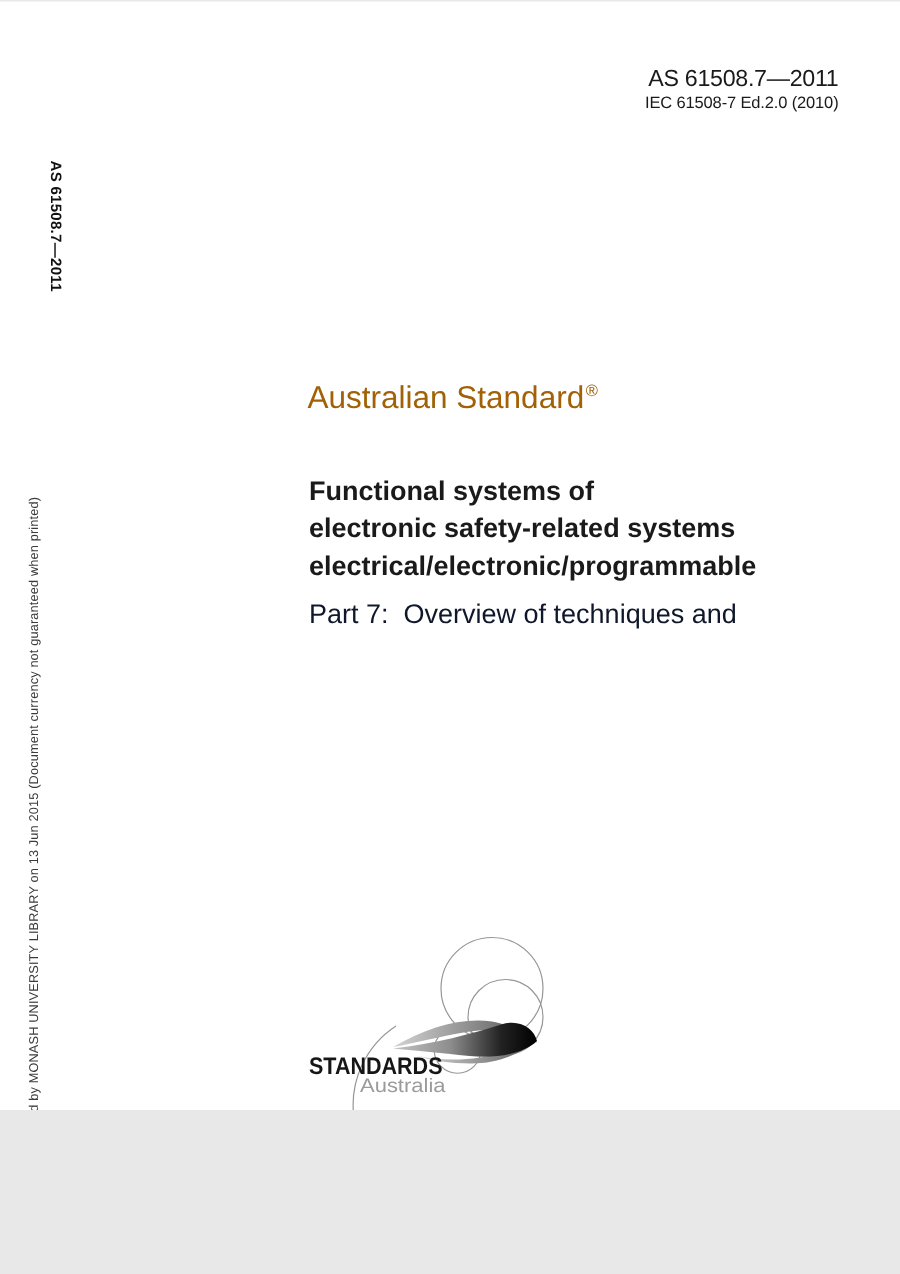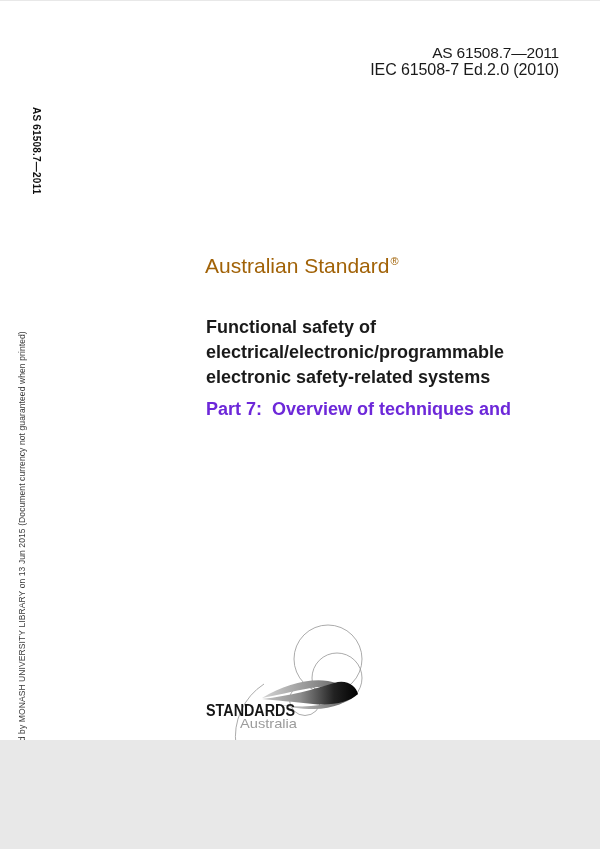--- a/index.html
+++ b/index.html
@@ -12,21 +12,21 @@
     color:#1a1a1a;
     margin:1px auto;
   }
   .header-ref{
     position:absolute;top:43px;right:41px;text-align:right;
   }
   .header-ref .std-num{
     font-size:15.5px;line-height:18px;letter-spacing:-0.2px;color:#1a1a1a;
   }
   .header-ref .iec-ref{
-    font-size:16px;line-height:13px;letter-spacing:-0.1px;color:#1a1a1a;margin-top:1px;
+    font-size:11px;line-height:13px;letter-spacing:-0.1px;color:#1a1a1a;margin-top:1px;
   }
   .spine{
     position:absolute;left:31px;top:106px;
     writing-mode:vertical-rl;
     font-size:10px;font-weight:bold;letter-spacing:0.2px;color:#111111;
     white-space:nowrap;
   }
   .watermark{
     position:absolute;left:17px;top:773px;
     transform-origin:0 0;transform:rotate(-90deg);
@@ -38,21 +38,21 @@
   }
   .kicker .reg{
     font-size:11px;position:relative;top:-8px;left:1px;
   }
   .title{
     position:absolute;left:206px;top:314px;
     font-size:18px;font-weight:bold;line-height:25px;color:#1a1a1a;
   }
   .subtitle{
     position:absolute;left:206px;top:396px;
-    font-size:18px;font-weight:bold;line-height:25px;color:#6d28d9;text-align:center;
+    font-size:18px;font-weight:normal;line-height:25px;color:#0f172a;text-align:center;
   }
   .subtitle .line, .title .line{white-space:pre;}
   .logo-svg{
     position:absolute;left:200px;top:612px;width:170px;height:200px;
   }
   .logo-wordmark-text{
     font-family:"Liberation Sans",sans-serif;font-weight:bold;font-size:16px;fill:#161616;
   }
   .logo-sub-text{
     font-family:"Liberation Sans",sans-serif;font-size:13px;fill:#9b9b9b;
@@ -68,23 +68,23 @@
     <div class="iec-ref">IEC 61508-7 Ed.2.0 (2010)</div>
   </div>
 
   <div class="spine">AS 61508.7—2011</div>
 
   <div class="watermark">Accessed by MONASH UNIVERSITY LIBRARY on 13 Jun 2015 (Document currency not guaranteed when printed)</div>
 
   <div class="kicker"><span>Australian Standard</span><span class="reg">®</span></div>
 
   <div class="title">
-    <div class="line">Functional safety of</div>
+    <div class="line">Functional systems of</div>
+    <div class="line">electronic safety-related systems</div>
     <div class="line">electrical/electronic/programmable</div>
-    <div class="line">electronic safety-related systems</div>
   </div>
 
   <div class="subtitle">
     <div class="line">Part 7:  Overview of techniques and</div>
   </div>
 
   <svg class="logo-svg" viewBox="200 612 170 200" xmlns="http://www.w3.org/2000/svg">
     <defs>
       <linearGradient id="gradTop" gradientUnits="userSpaceOnUse" x1="258" y1="690" x2="358" y2="690">
         <stop offset="0" stop-color="#d9d9d9"></stop>

